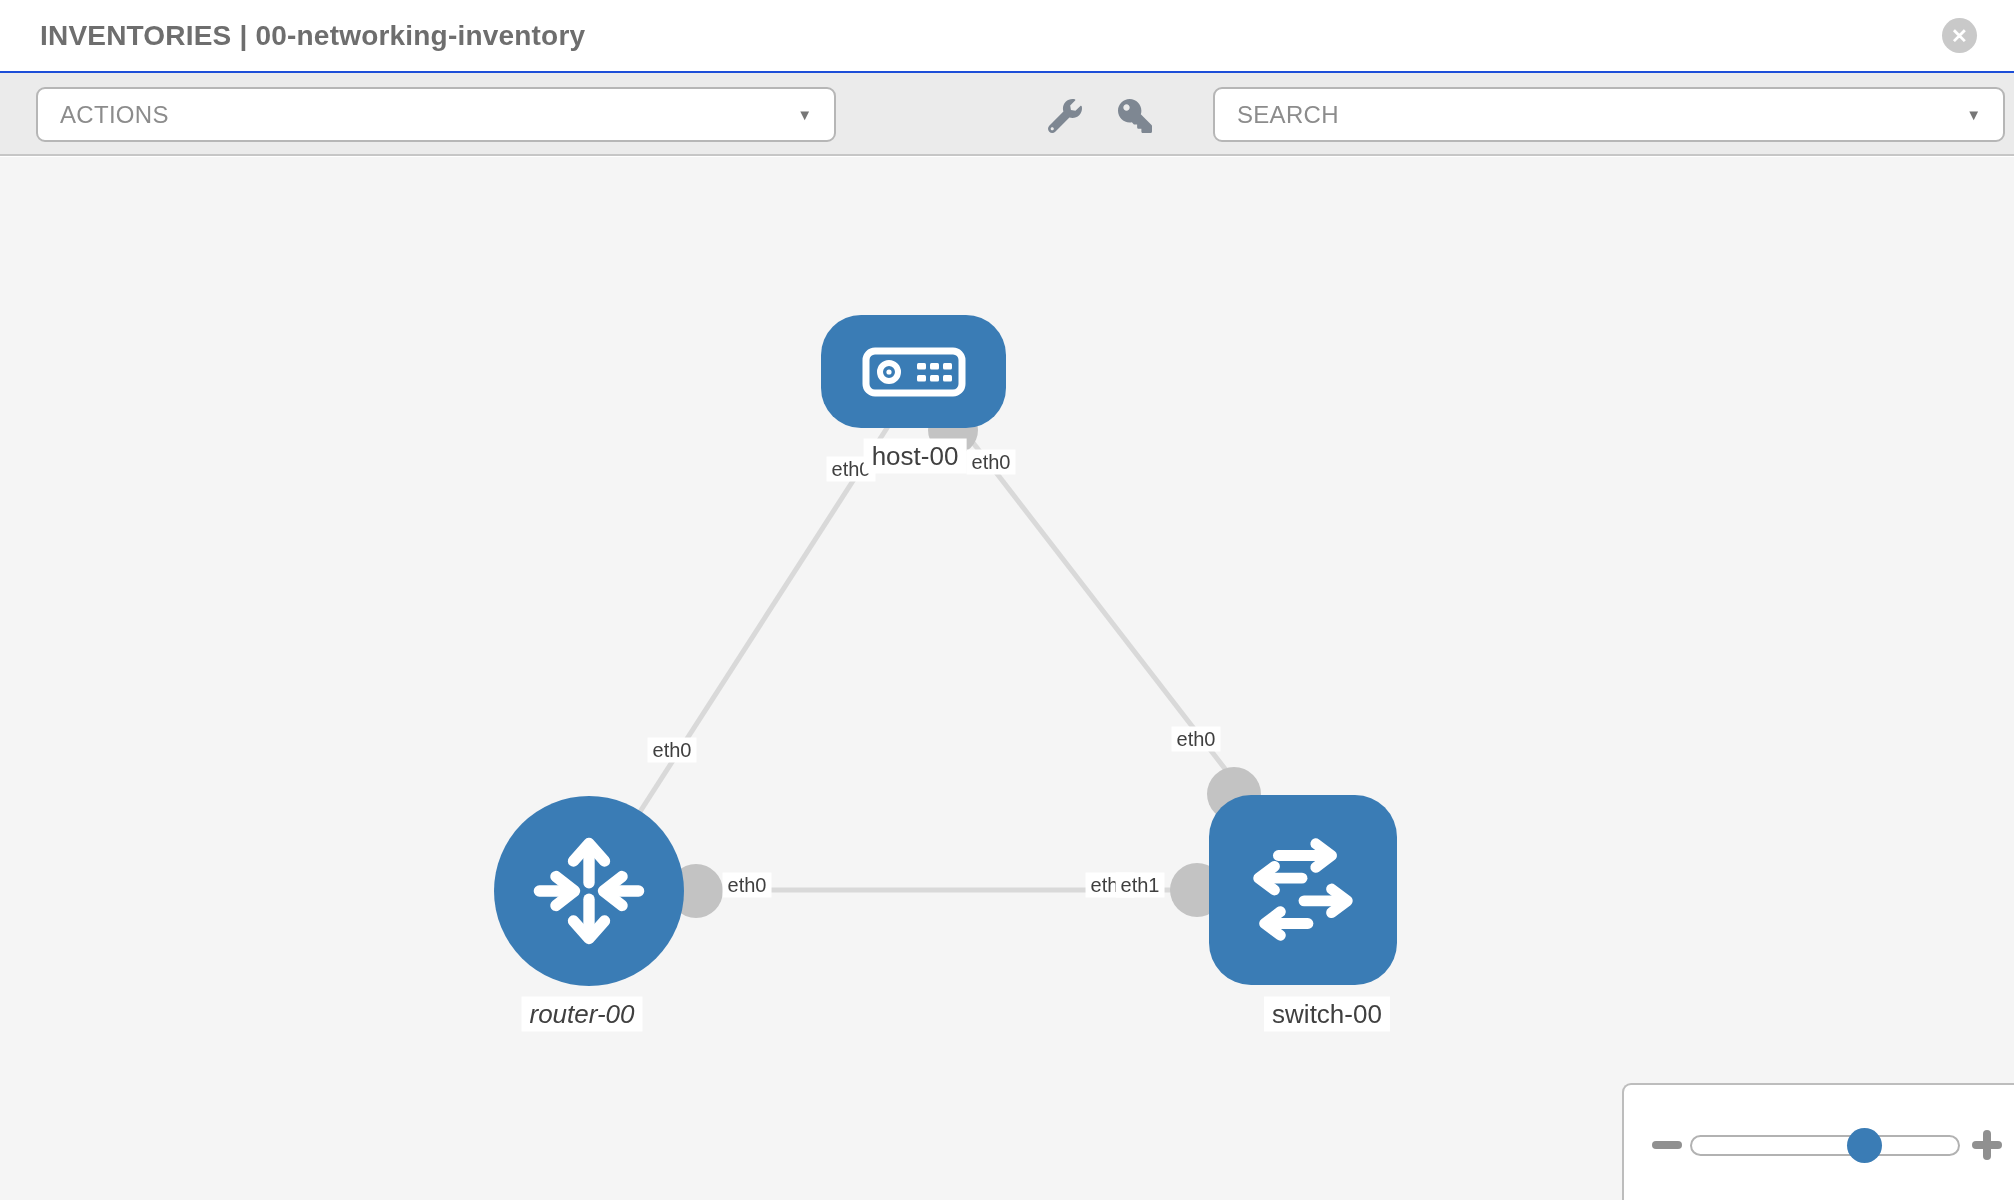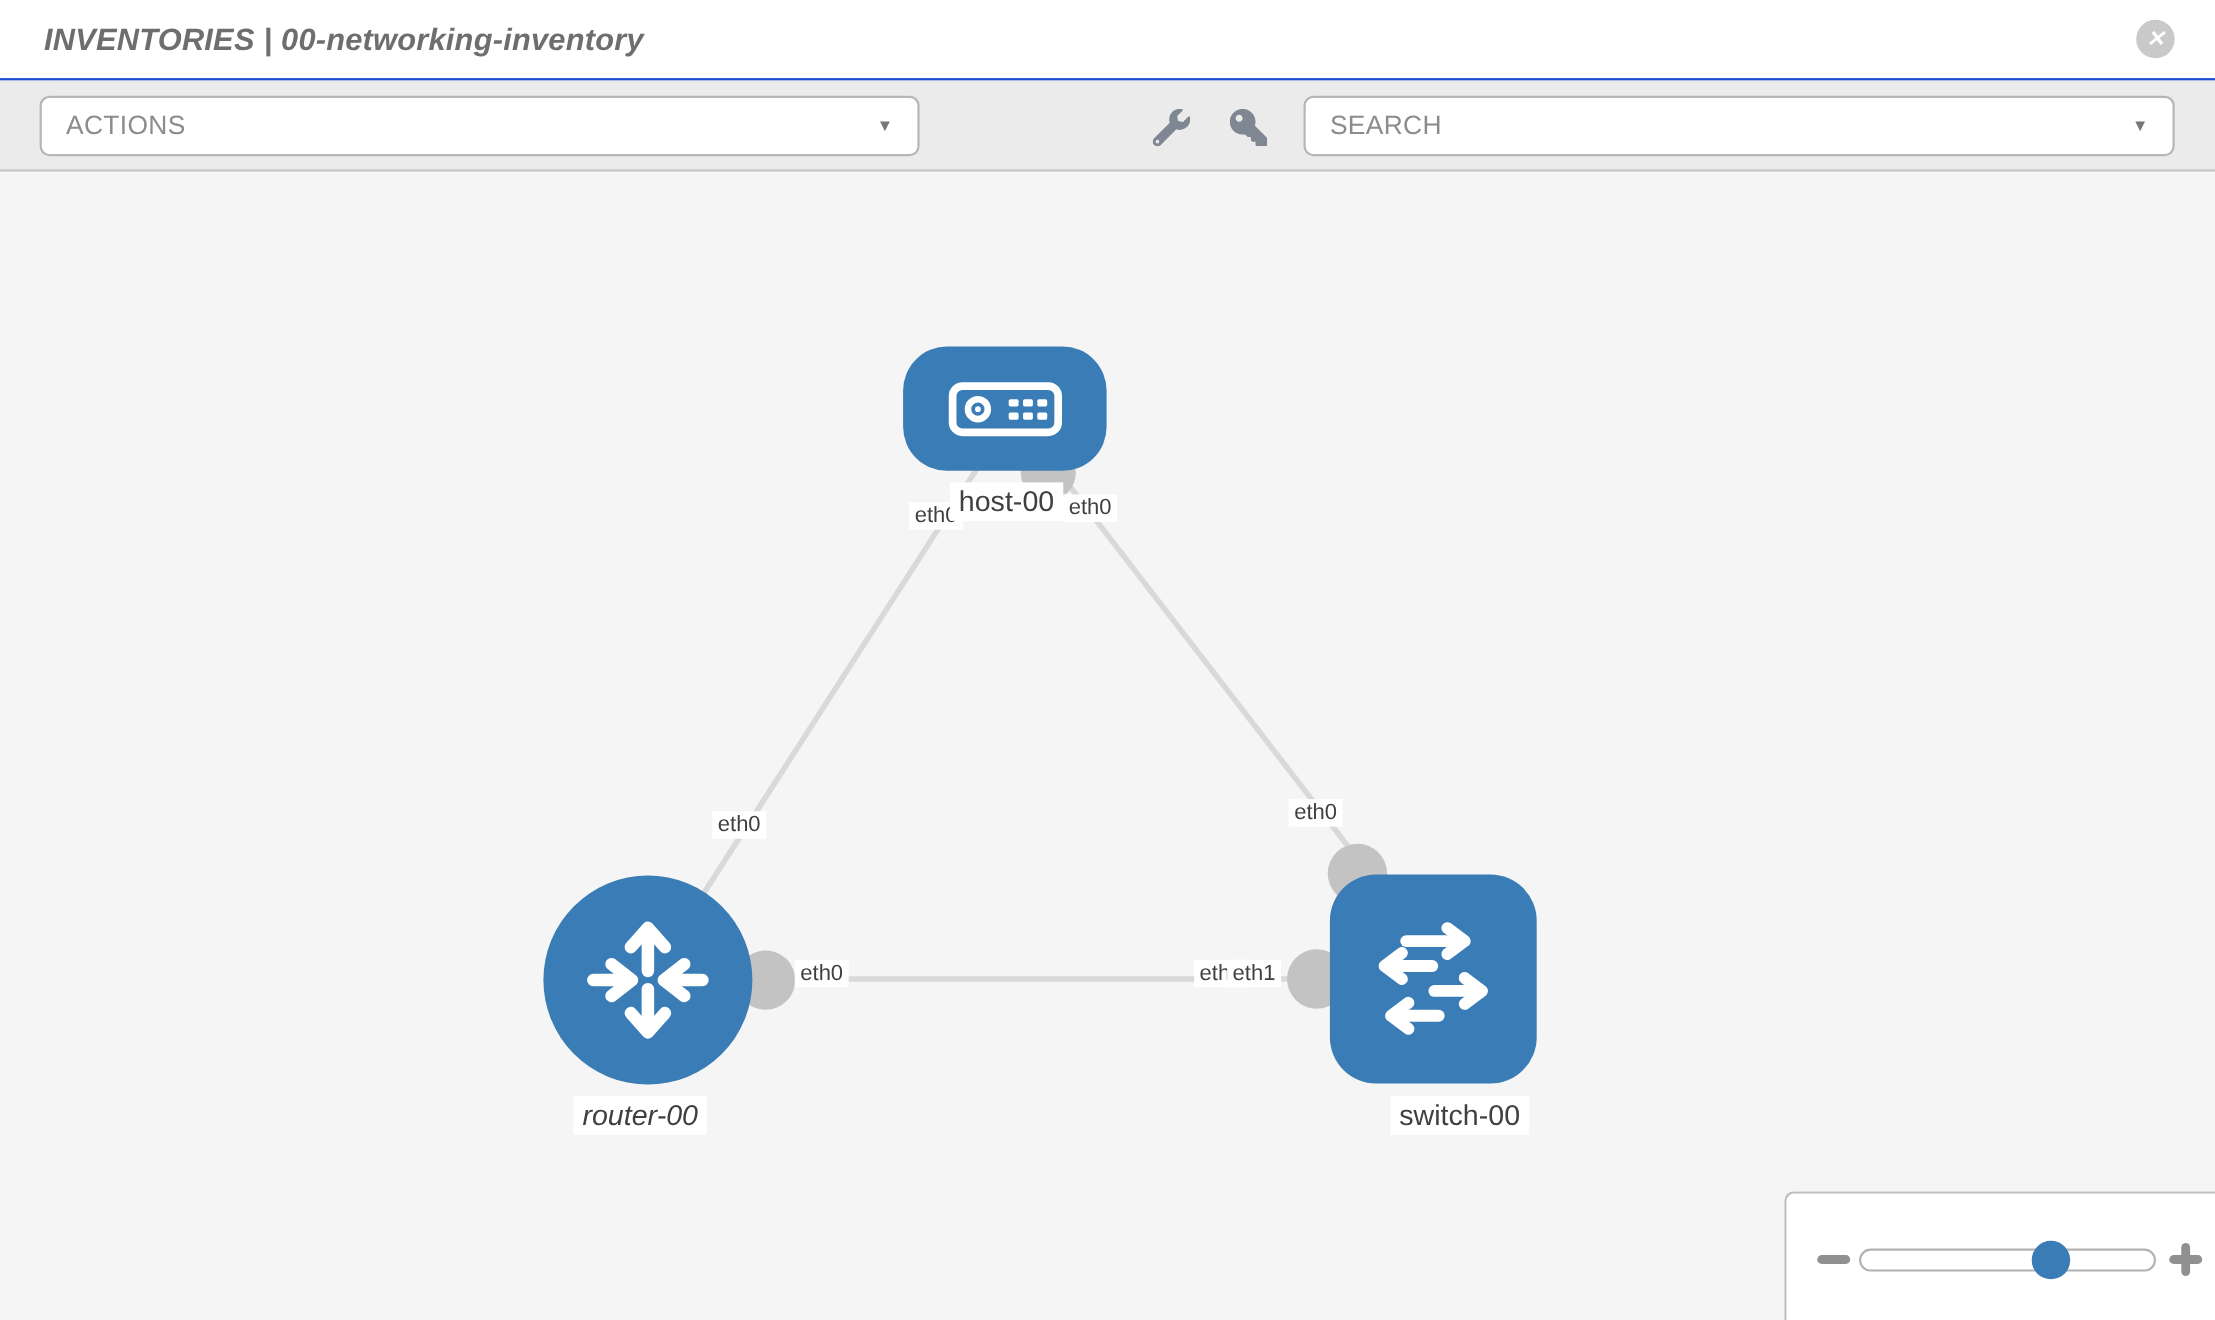--- a/index.html
+++ b/index.html
@@ -1,30 +1,30 @@
 <!DOCTYPE html>
 <html><head>
 <meta charset="utf-8">
 <style>
   html,body{margin:0;padding:0;}
   body{
     width:2014px;height:1200px;position:relative;overflow:hidden;
     font-family:"Liberation Sans", sans-serif;background:#ffffff;
   }
   
-  .header{position:absolute;left:0;top:0;width:2014px;height:71px;background:#ffffff;border-bottom:6px solid #1d4ed8;font-style:italic;}
+  .header{position:absolute;left:0;top:0;width:2014px;height:71px;background:#ffffff;border-bottom:6px solid #1d4ed8;}
   .page-title{position:absolute;left:40px;top:50%;transform:translateY(-50%);font-size:28px;font-weight:bold;color:#6e6e6e;letter-spacing:.2px;}
   .close-btn{position:absolute;left:1942px;top:18px;width:35px;height:35px;border-radius:50%;background:#c9c9c9;color:#ffffff;display:flex;align-items:center;justify-content:center;font-size:20px;font-weight:bold;cursor:pointer;}
   
   .toolbar{position:absolute;left:0;top:73px;width:2014px;height:83px;background:#ebebeb;border-bottom:2px solid #c6c6c6;box-sizing:border-box;padding-left:44px;}
   .dropdown{position:absolute;top:14px;height:55px;background:#ffffff;border:2px solid #b6b6b6;border-radius:9px;box-sizing:border-box;display:flex;align-items:center;justify-content:space-between;padding:0 22px;cursor:pointer;}
   .dropdown .dd-label{font-size:24px;color:#8c8c8c;letter-spacing:.3px;}
   .dropdown .caret{font-size:15px;color:#777777;}
   .dd-actions{left:36px;width:800px;}
-  .dd-search{left:1185px;width:792px;}
+  .dd-search{left:1213px;width:792px;}
   .tool-icon{position:absolute;top:26px;width:34px;height:34px;cursor:pointer;}
   .tool-icon svg{width:100%;height:100%;fill:#7e8792;}
   .icon-wrench{left:1048px;}
   .icon-key{left:1118px;}
   
   .canvas{position:absolute;left:0;top:157px;width:2014px;height:1043px;background:#f5f5f5;}
   .topo-svg{position:absolute;left:0;top:0;width:2014px;height:1043px;}
   .node{position:absolute;background:#3a7cb5;display:flex;align-items:center;justify-content:center;cursor:pointer;}
   .node-host{left:821px;top:158px;width:185px;height:113px;border-radius:40px;}
   .node-router{left:494px;top:639px;width:190px;height:190px;border-radius:50%;}

